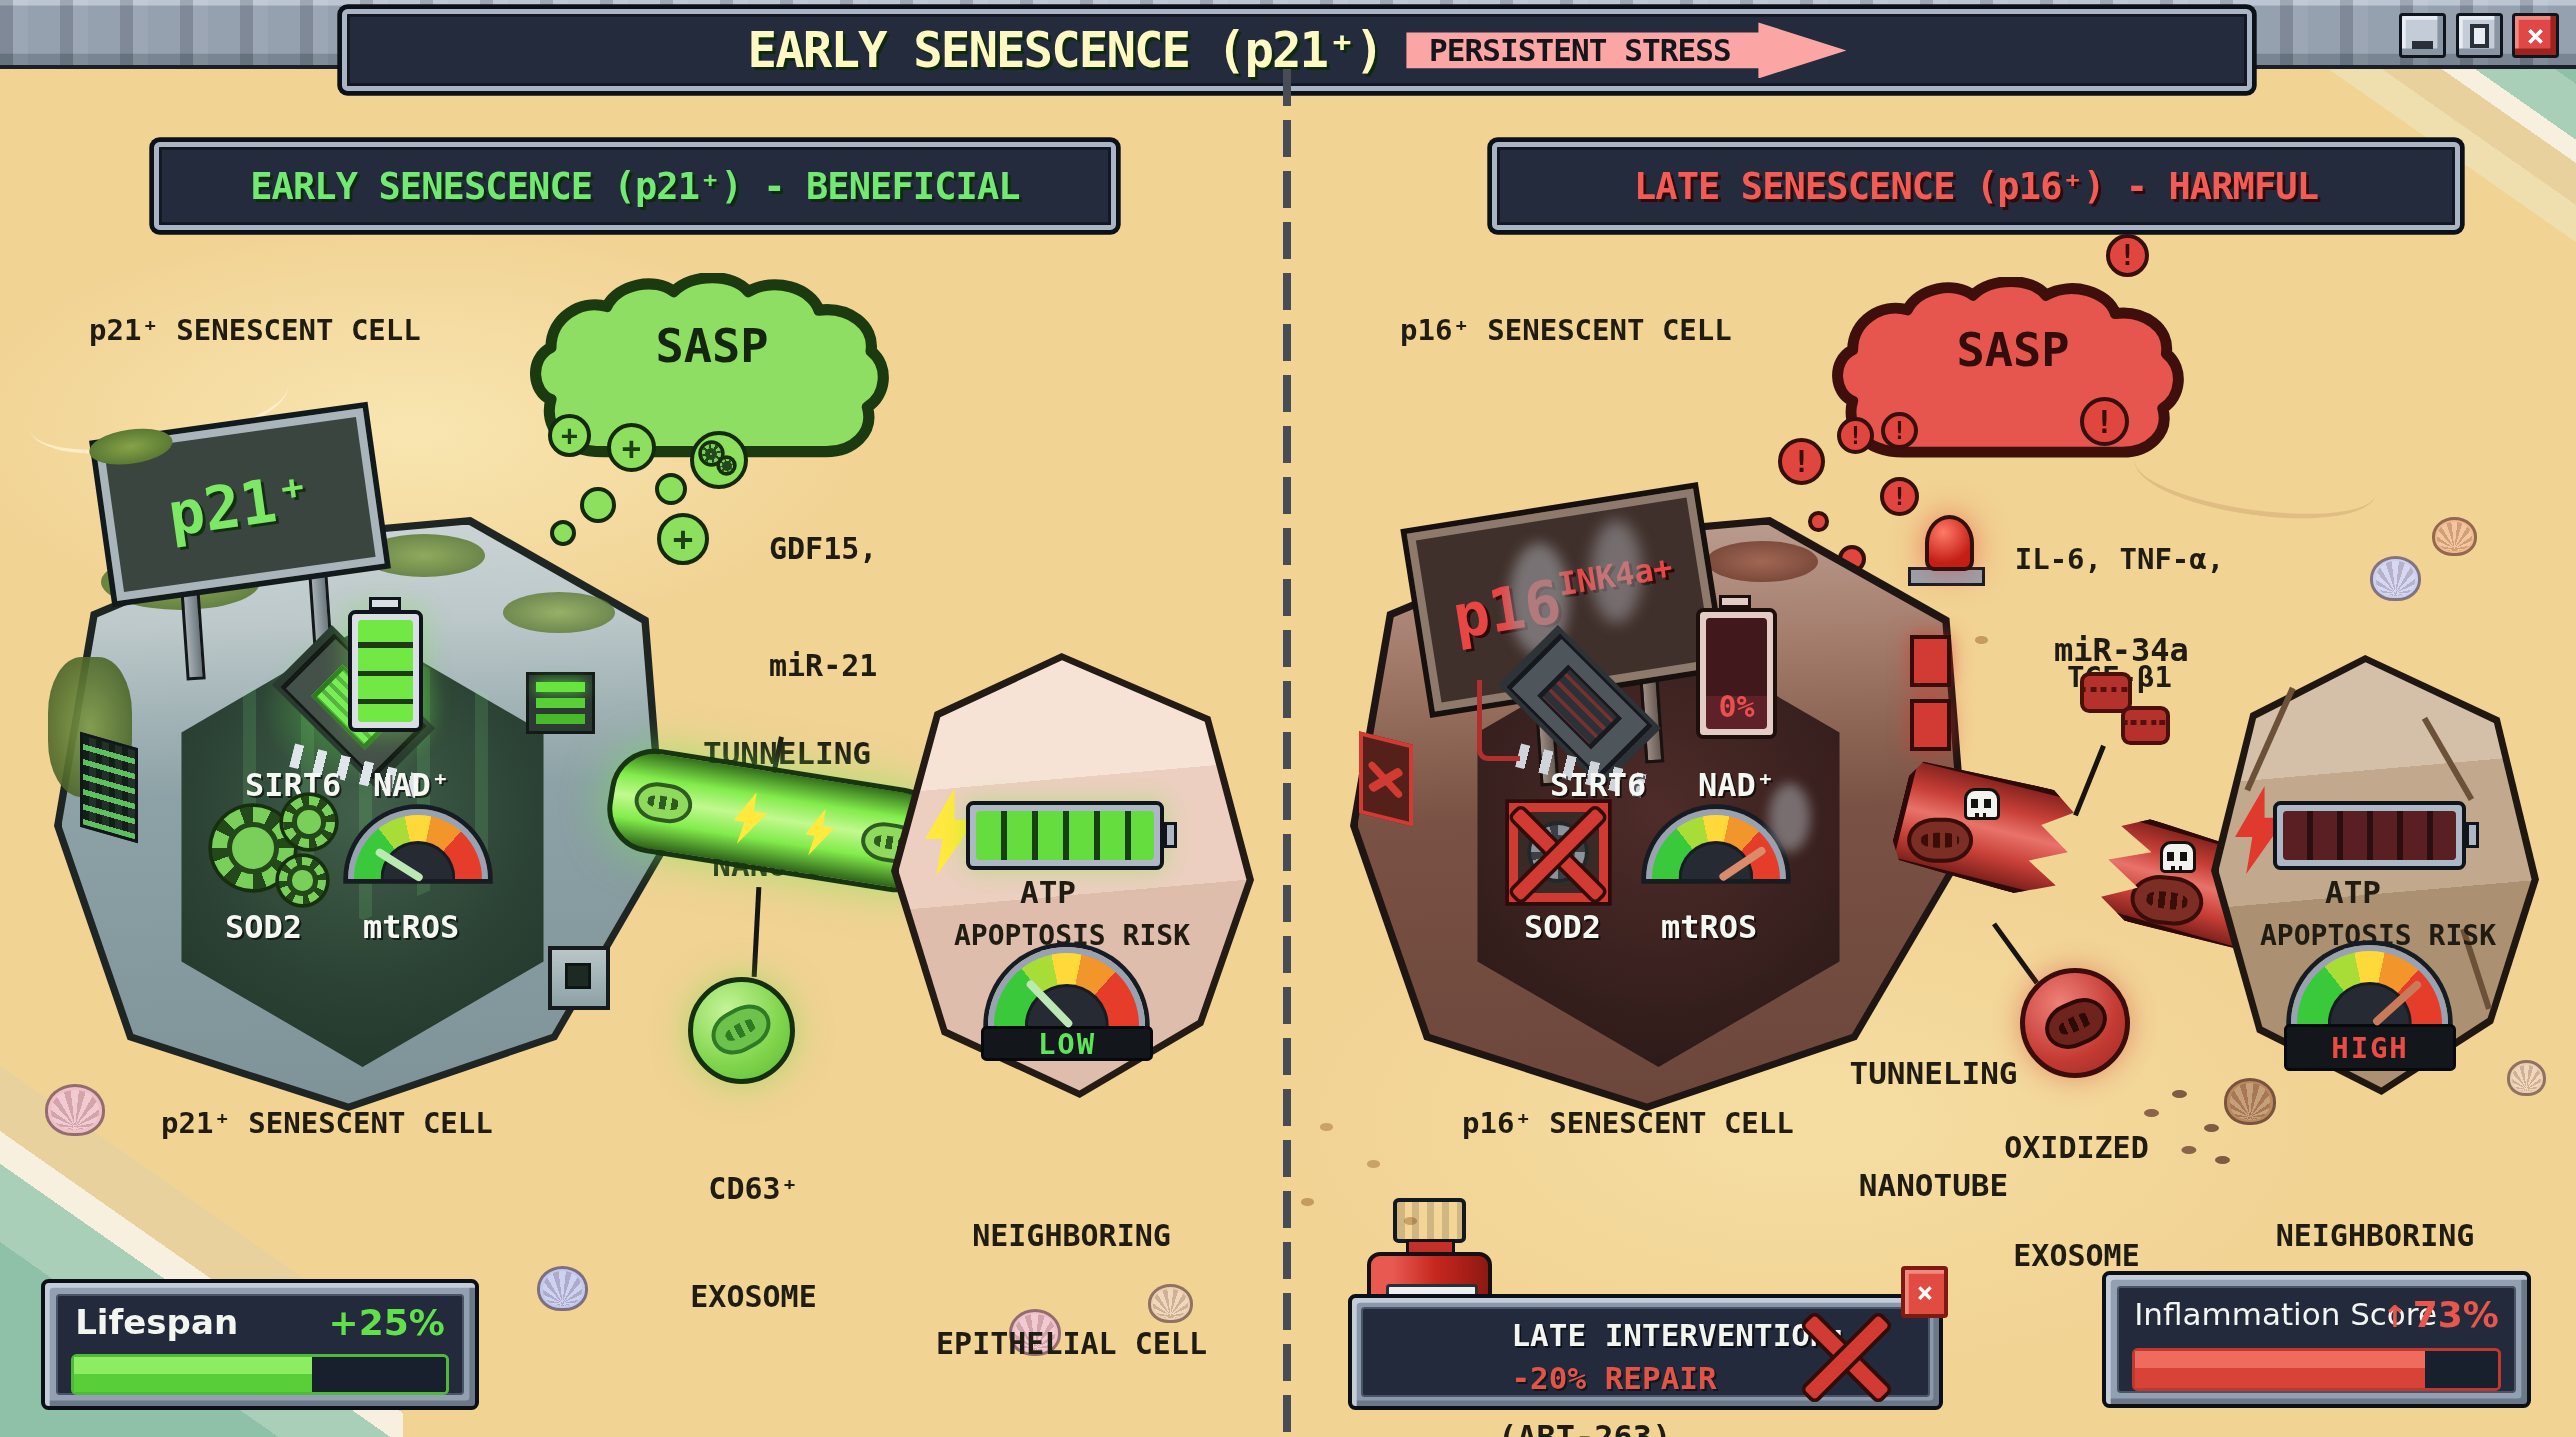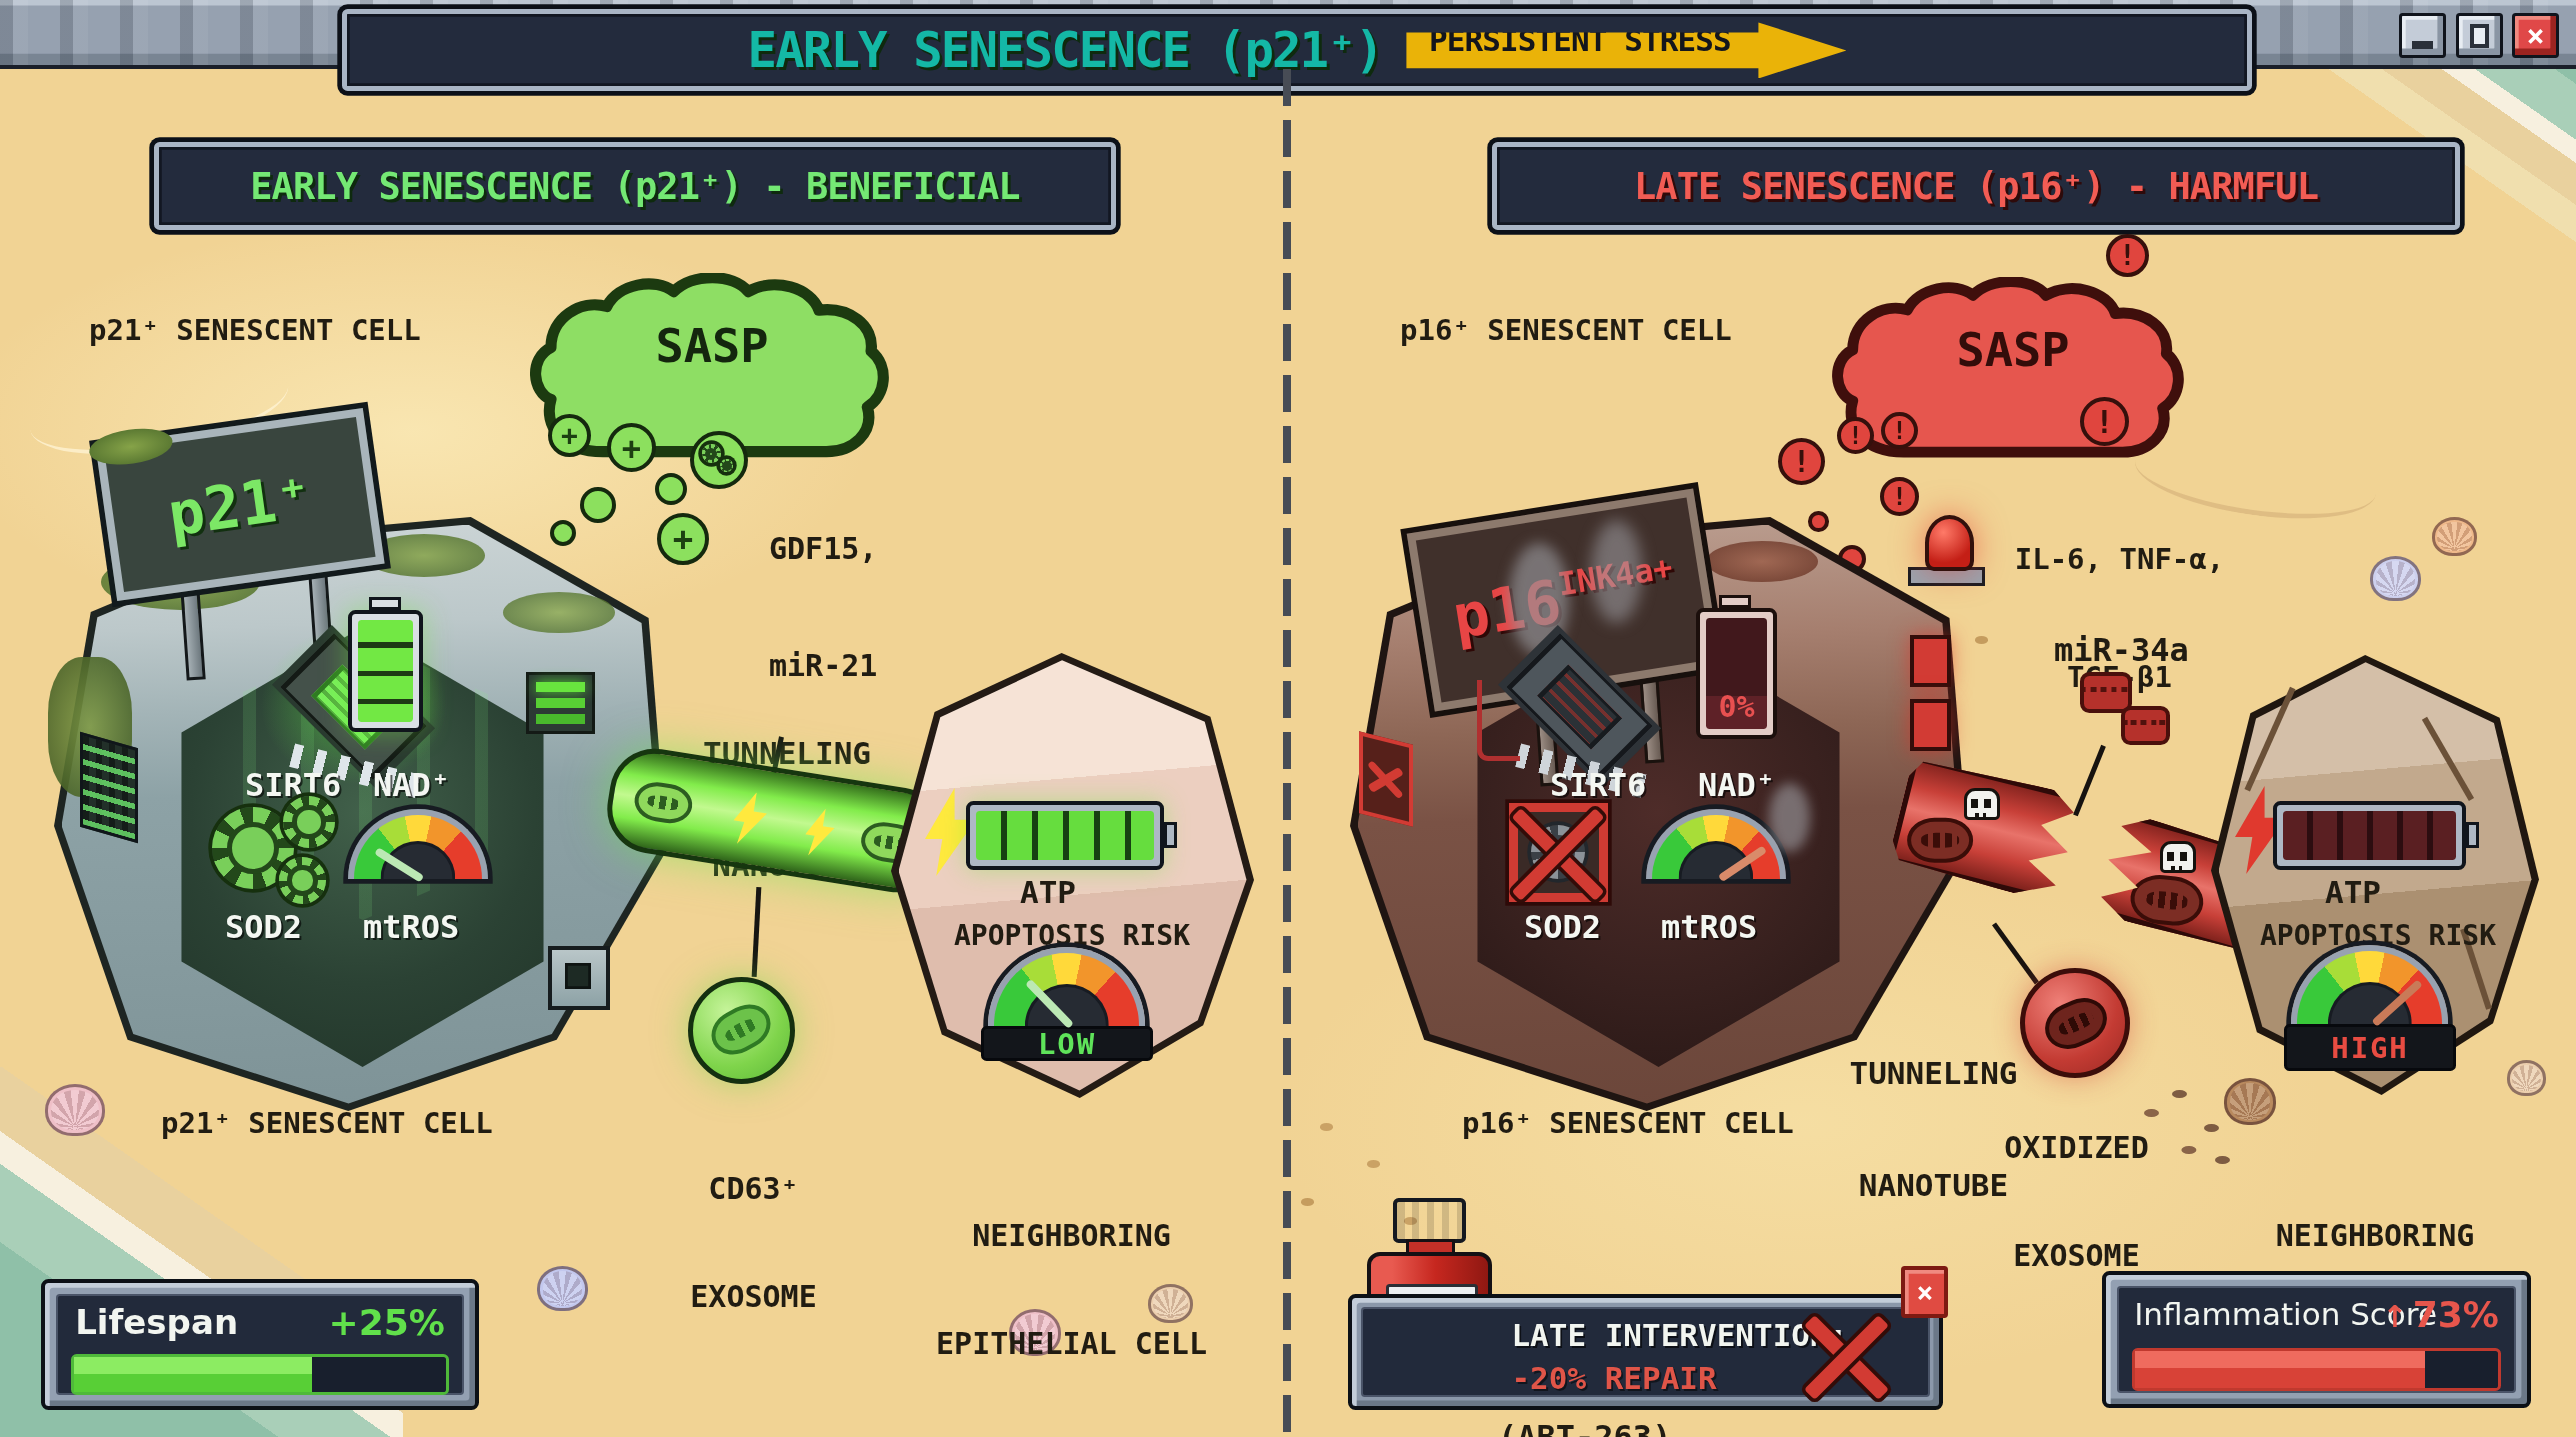--- a/index.html
+++ b/index.html
@@ -85,23 +85,23 @@
   <div class="shell" style="left:537px;top:1266px;width:51px;height:45px;background:#c3c8ee"></div>
   <div class="shell" style="left:1009px;top:1309px;width:52px;height:47px;background:#efc0c8"></div>
   <div class="shell" style="left:1148px;top:1284px;width:45px;height:39px;background:#eccfae"></div>
   <div class="shell" style="left:2370px;top:556px;width:51px;height:45px;background:#cdd0ee"></div>
   <div class="shell" style="left:2432px;top:517px;width:45px;height:39px;background:#efb98a"></div>
   <div class="shell" style="left:2224px;top:1078px;width:52px;height:47px;background:#b98a5e"></div>
   <div class="shell" style="left:2507px;top:1060px;width:39px;height:36px;background:#eccfae"></div>
 
   <div class="titlebar"></div>
   <div class="plate" style="left:342px;top:9.4px;width:1910px;height:82px;gap:24px">
-    <span class="sans" style="font-family:'DejaVu Sans Mono',monospace;font-weight:bold;font-size:49px;letter-spacing:-1.9px;color:#14b8a6;text-shadow:2.8px 2.8px 0 #0e2a0e">EARLY SENESCENCE (p21⁺)</span>
-    <span style="position:relative;width:440px;height:56px;background:#eab308;filter:drop-shadow(3.7px 3.7px 0 #10141c);
-      clip-path:polygon(0 18%,80% 18%,80% 0,100% 50%,80% 100%,80% 82%,0 82%);display:flex;">
+    <span class="sans" style="font-family:'DejaVu Sans Mono',monospace;font-weight:bold;font-size:49px;letter-spacing:-1.9px;color:#fef9c3;text-shadow:2.8px 2.8px 0 #0e2a0e">EARLY SENESCENCE (p21⁺)</span>
+    <span style="position:relative;width:440px;height:56px;background:#fca5a5;filter:drop-shadow(3.7px 3.7px 0 #10141c);
+      clip-path:polygon(0 18%,80% 18%,80% 0,100% 50%,80% 100%,80% 82%,0 82%);display:flex;align-items:center">
       <span style="font-weight:bold;font-size:31px;color:#14161c;padding-left:22.5px;letter-spacing:-0.9px">PERSISTENT STRESS</span>
     </span>
   </div>
   <div class="abs" style="right:17px;top:13px;display:flex;gap:9.4px;z-index:5">
     <div class="wb">
         <span style="display:block;width:20.6px;height:7.5px;background:#2a303a;margin-top:19px"></span>
       </div>
     <div class="wb">
         <span style="display:block;width:19px;height:24px;border:4.7px solid #2a303a;background:#e8edf3"></span>
       </div>

